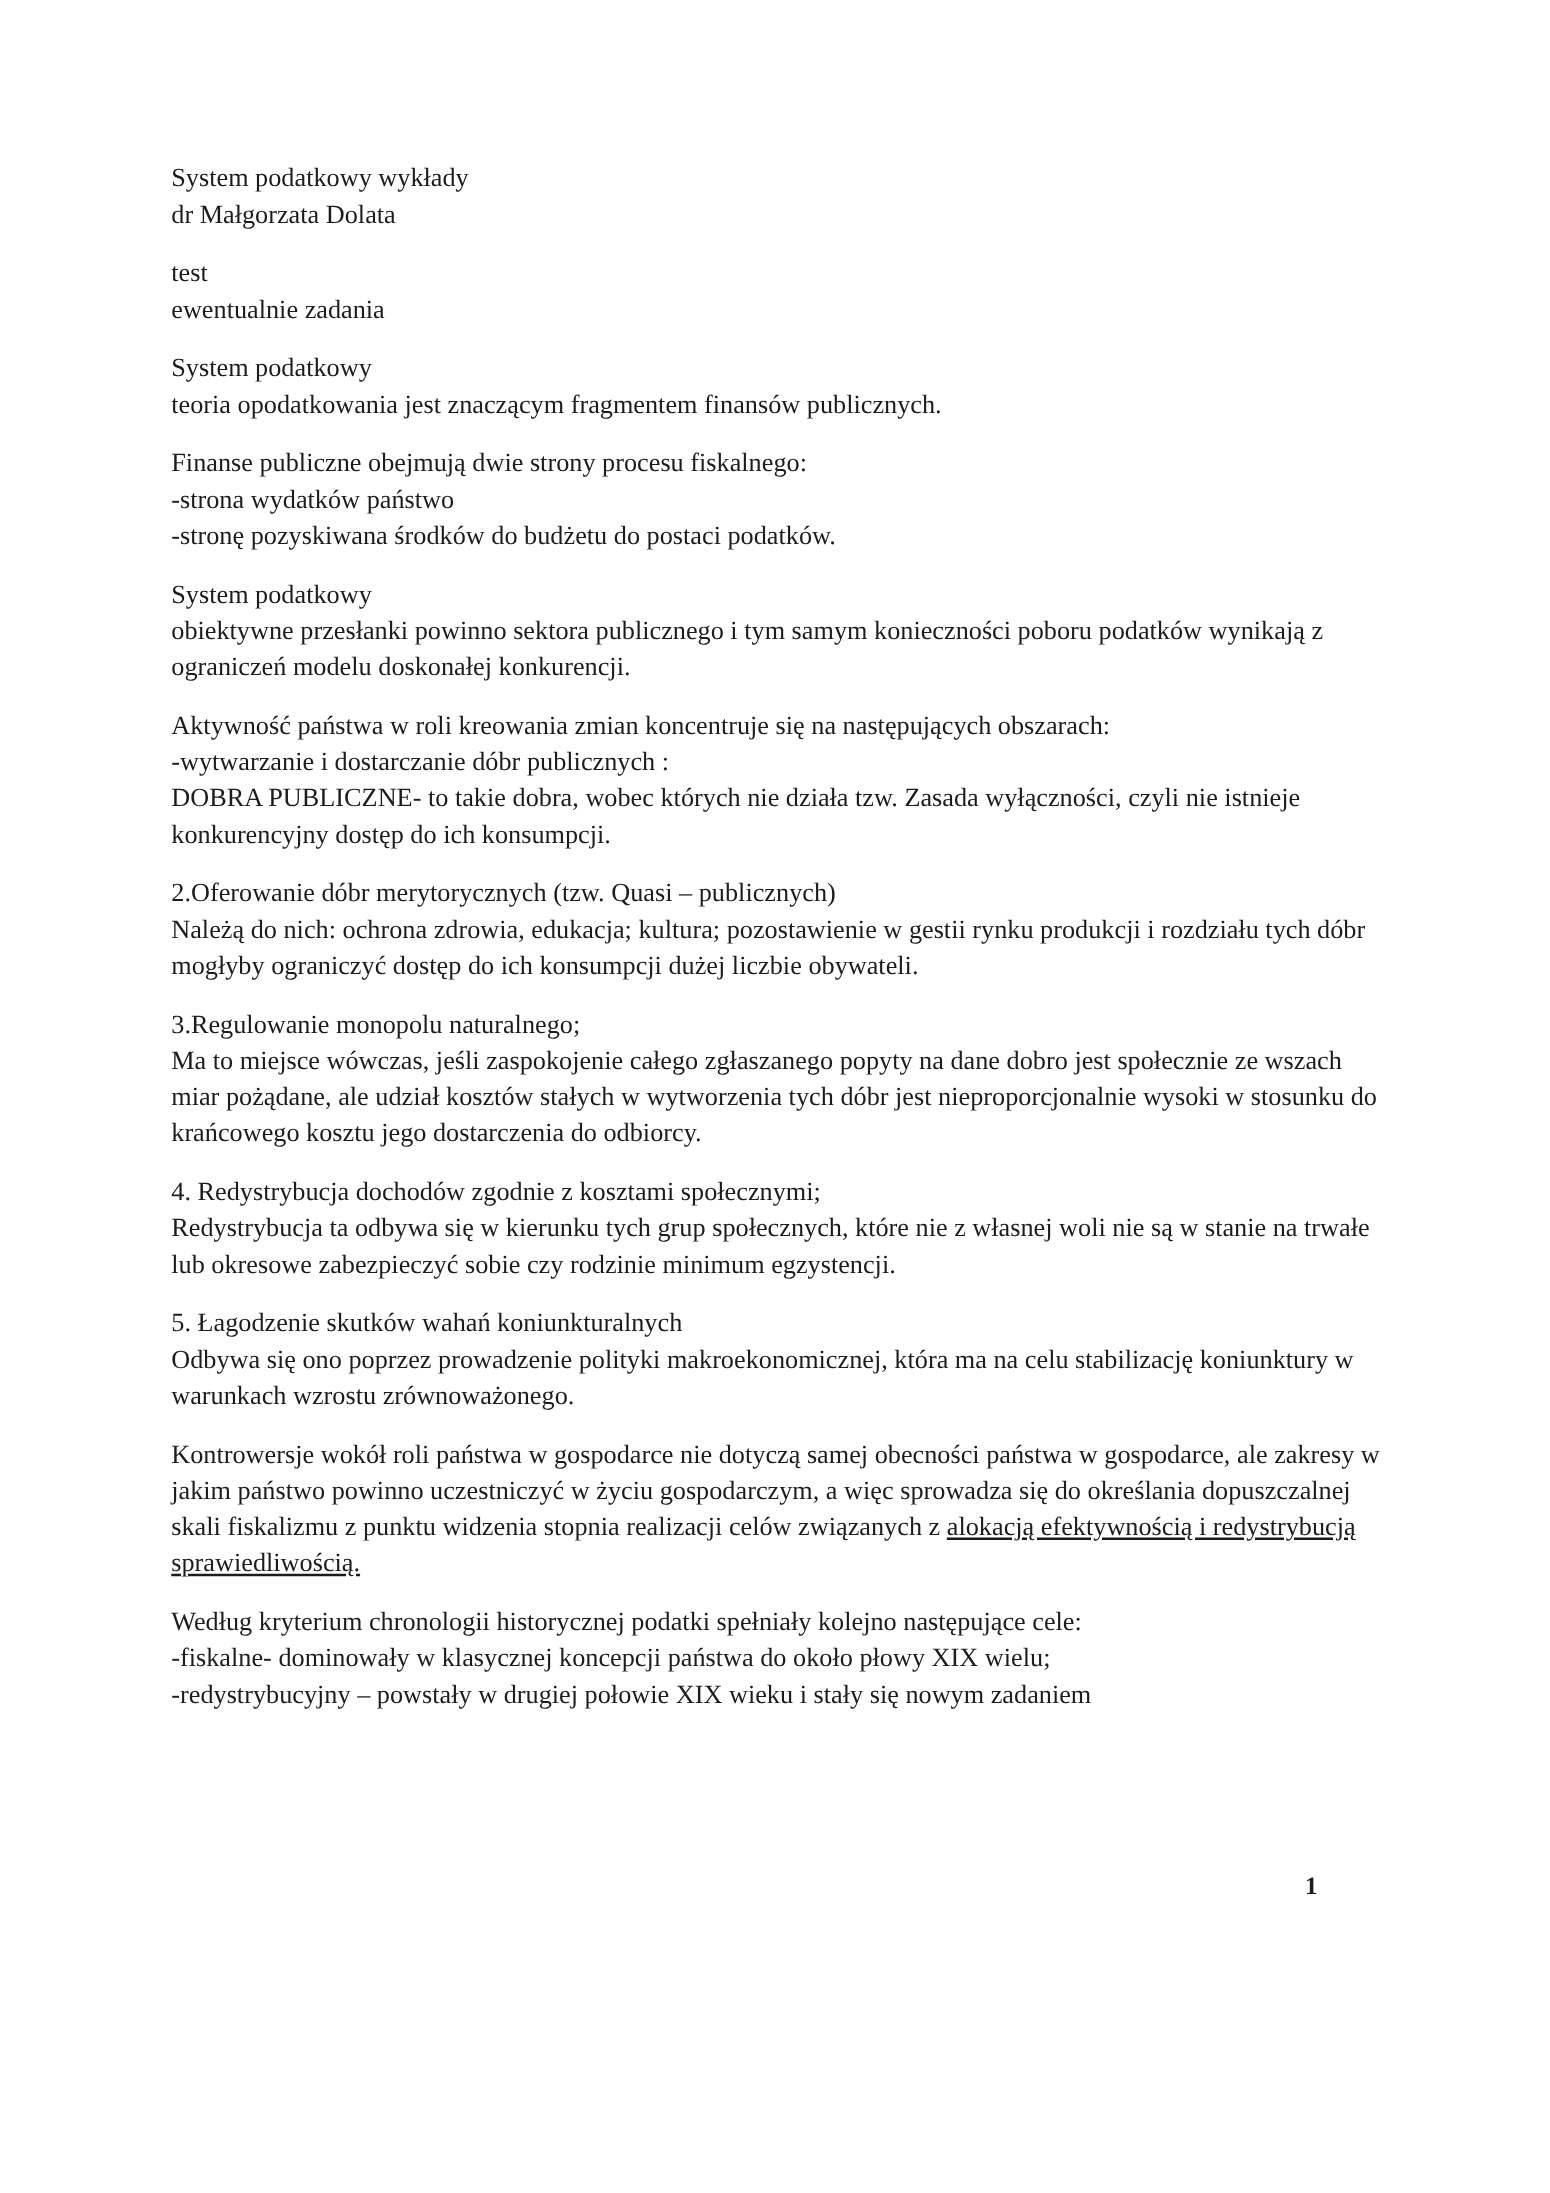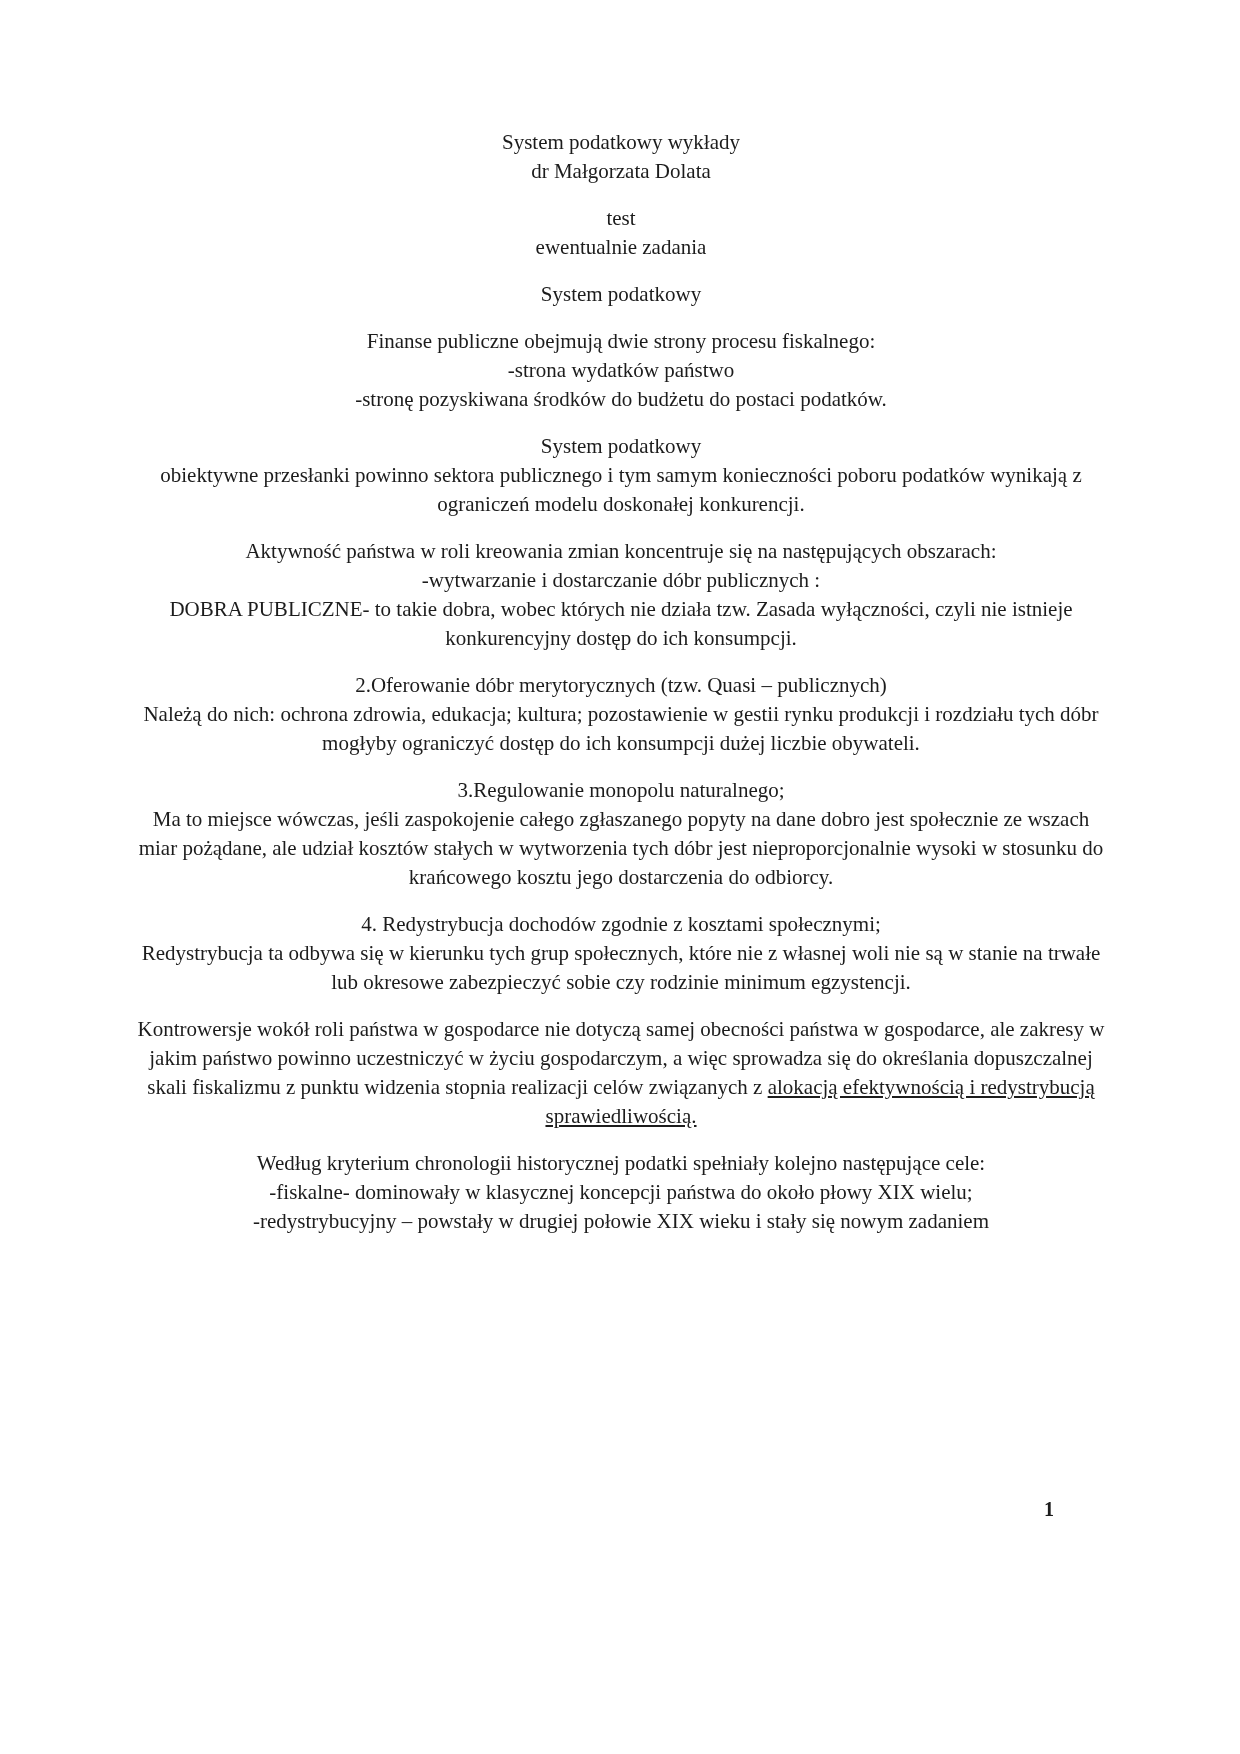--- a/index.html
+++ b/index.html
@@ -19,44 +19,45 @@
   .content {
     position: absolute;
     left: 137px;
     top: 128px;
     width: 968px;
   }
   .content p {
     margin: 0 0 18px 0;
     font-size: 21px;
     line-height: 29px;
-    text-align: center;
+    text-align: left;
   }
   .b { font-weight: normal; }
   .u { text-decoration: underline; }
   .page-number {
     position: absolute;
     left: 1044px;
     top: 1498px;
     font-size: 20px;
     font-weight: bold;
     color: #1c1c1c;
   }
 </style>
 </head>
 <body>
 
 <div class="page">
   <div class="content">
       <p><span>System podatkowy wykłady</span><br><span>dr Małgorzata Dolata</span></p>
       <p><span>test</span><br><span>ewentualnie zadania</span></p>
-      <p><span class="b">System podatkowy</span><br></p>
+      <p><span class="b">System podatkowy</span><br><span>teoria opodatkowania jest znaczącym fragmentem finansów publicznych.</span></p>
       <p><span>Finanse publiczne obejmują dwie strony procesu fiskalnego:</span><br><span>-strona wydatków państwo</span><br><span>-stronę pozyskiwana środków do budżetu do postaci podatków.</span></p>
       <p><span class="b">System podatkowy</span><br><span>obiektywne przesłanki powinno sektora publicznego i tym samym konieczności poboru podatków wynikają z ograniczeń modelu doskonałej konkurencji.</span></p>
       <p><span>Aktywność państwa w roli kreowania zmian koncentruje się na następujących obszarach:</span><br><span>-wytwarzanie i dostarczanie dóbr publicznych :</span><br><span class="b">DOBRA PUBLICZNE-</span><span> to takie dobra, wobec których nie działa tzw. Zasada wyłączności, czyli nie istnieje konkurencyjny dostęp do ich konsumpcji.</span></p>
       <p><span class="b">2.Oferowanie dóbr merytorycznych</span><span> (tzw. Quasi – publicznych)</span><br><span>Należą do nich: ochrona zdrowia, edukacja; kultura;  pozostawienie w gestii rynku produkcji i rozdziału tych dóbr mogłyby ograniczyć dostęp do ich konsumpcji dużej  liczbie obywateli.</span></p>
       <p><span class="b">3.Regulowanie monopolu naturalnego;</span><br><span>Ma to miejsce wówczas, jeśli zaspokojenie całego zgłaszanego  popyty na dane dobro jest społecznie ze wszach miar pożądane, ale udział kosztów stałych w wytworzenia tych dóbr jest nieproporcjonalnie wysoki w stosunku do krańcowego kosztu jego </span><span class="b">dostarczenia do odbiorcy.</span></p>
       <p><span>4. Redystrybucja dochodów zgodnie z kosztami społecznymi;</span><br><span>Redystrybucja ta odbywa się w kierunku tych grup społecznych, które nie z własnej woli nie są w stanie na trwałe lub okresowe zabezpieczyć sobie czy rodzinie </span><span class="b">minimum egzystencji.</span></p>
+      <p><span>5. Łagodzenie skutków wahań koniunkturalnych</span><br><span>Odbywa się ono poprzez prowadzenie polityki makroekonomicznej, która ma na celu stabilizację koniunktury w warunkach wzrostu zrównoważonego.</span></p>
       <p><span>Kontrowersje wokół roli państwa w gospodarce nie dotyczą samej obecności państwa w gospodarce, ale zakresy w jakim państwo powinno uczestniczyć w życiu gospodarczym, a więc </span><span class="b">sprowadza</span><span> się do określania dopuszczalnej skali fiskalizmu z punktu widzenia stopnia realizacji celów związanych z </span><span class="u">alokacją efektywnością i redystrybucją sprawiedliwością.</span></p>
       <p><span>Według kryterium chronologii historycznej podatki spełniały kolejno następujące cele:</span><br><span class="b">-fiskalne-</span><span> dominowały w klasycznej koncepcji państwa do około płowy XIX wielu;</span><br><span class="b">-redystrybucyjny</span><span> – powstały w drugiej połowie XIX wieku i stały się nowym zadaniem</span></p>
     </div>
   <div class="page-number">1</div>
 </div>
 
 </body></html>

